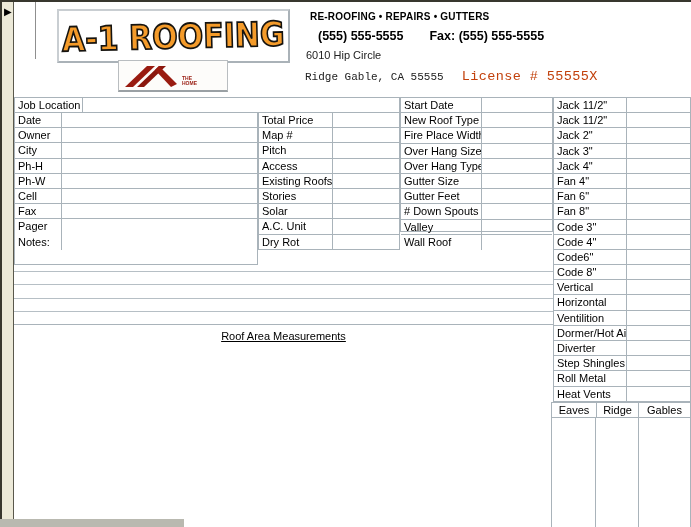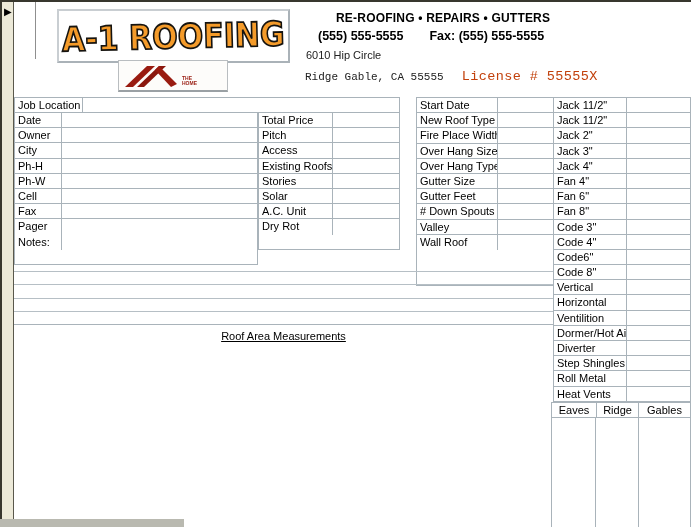--- a/index.html
+++ b/index.html
@@ -27,41 +27,41 @@
   .logo-box{position:absolute;left:57px;top:7px;width:233px;height:54px;background:#fff;
     border:2px solid #c9ced2;border-right-color:#aab2b8;border-bottom-color:#aab2b8;
     display:flex;align-items:center;justify-content:center;overflow:hidden;}
   .logo-text{font-family:"DejaVu Sans",sans-serif;font-weight:800;font-size:30px;
     color:var(--orange);-webkit-text-stroke:1.6px #15130f;letter-spacing:0px;
     transform:rotate(-1.5deg) scaleY(1.12);white-space:nowrap;}
   .badge-box{position:absolute;left:118px;top:58px;width:110px;height:32px;background:#fdfcfa;
     border:1px solid #b9bdc0;border-bottom:2px solid #9aa0a4;display:flex;align-items:flex-end;}
   .badge-text{font-size:5px;line-height:5px;color:var(--red);font-weight:bold;
     margin-left:1px;margin-bottom:4px;}
-  .tagline{position:absolute;left:336px;top:9px;font-weight:bold;font-size:12px;letter-spacing:.2px;}
+  .tagline{position:absolute;left:310px;top:9px;font-weight:bold;font-size:10px;letter-spacing:.2px;}
   .phone-line{position:absolute;left:318px;top:27px;font-weight:bold;font-size:12.5px;display:flex;gap:26px;}
   .addr1{position:absolute;left:306px;top:47px;font-size:11px;color:#222;}
   .addr2-row{position:absolute;left:305px;top:67px;display:flex;align-items:baseline;gap:18px;font-family:Liberation Mono, monospace;}
   .addr2{font-size:11px;color:#222;}
   .license{font-size:13.5px;color:#c2410c;letter-spacing:.4px;}
 
   
   .group{position:absolute;border:1px solid var(--line);background:#fff;}
   .frow{display:flex;height:15.2px;border-bottom:1px solid var(--line);}
   .frow:last-child{border-bottom:none;gap:48px;}
   .lbl{padding:1px 2px 0 3px;border-right:1px solid var(--line);white-space:nowrap;
     overflow:hidden;font-size:11px;line-height:13px;}
   .val{flex:1;}
   .g-job{left:14px;top:95px;width:386px;height:16px;}
   .g-job .lbl{width:68px;}
   .g-left{left:14px;top:110px;width:244px;height:153px;}
   .g-left .lbl{width:47px;}
   .g-mid{left:258px;top:110px;width:142px;height:138px;}
   .g-mid .lbl{width:74px;}
-  .g-third{left:400px;top:95px;width:153px;height:189px;margin-left:16px;}
+  .g-third{left:400px;top:95px;width:153px;height:135px;}
   .g-third .lbl{width:81px;}
   .g-far{left:553px;top:95px;width:138px;height:305px;}
   .g-far .lbl{width:73px;}
 
   
   .notes-lines{position:absolute;left:14px;top:263px;width:539px;height:59px;}
   .notes-lines .rule{position:absolute;left:0;width:100%;height:1px;background:#b6bfc5;}
 
   
   .section-box{position:absolute;left:14px;top:322px;width:539px;height:205px;
@@ -178,20 +178,24 @@
     </div>
   </div>
 
   <div class="group g-mid">
 
       <div class="frow">
         <div class="lbl">Total Price</div>
         <div class="val"></div>
       </div>
 
+      <div class="frow">
+        <div class="lbl">Map #</div>
+        <div class="val"></div>
+      </div>
 
       <div class="frow">
         <div class="lbl">Pitch</div>
         <div class="val"></div>
       </div>
 
       <div class="frow">
         <div class="lbl">Access</div>
         <div class="val"></div>
       </div>

